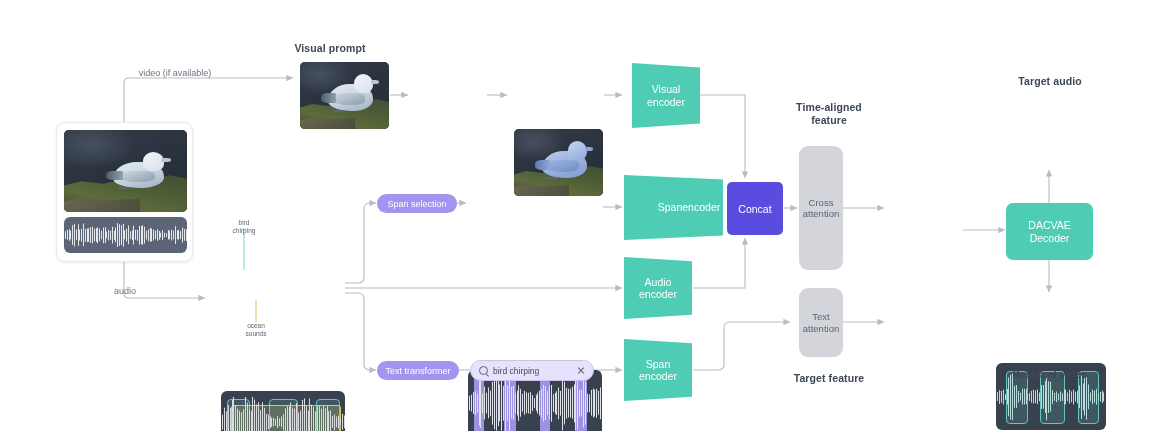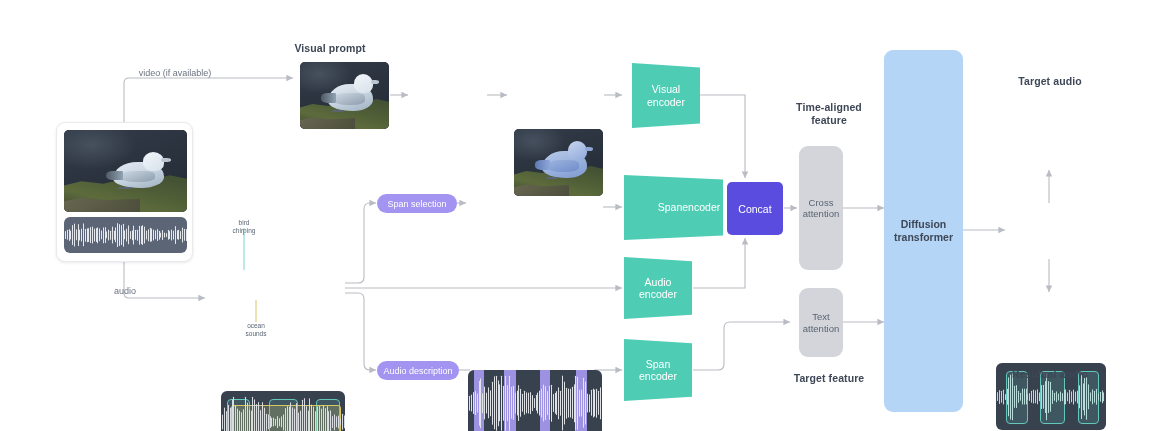--- a/index.html
+++ b/index.html
@@ -433,22 +433,27 @@
     </div>
   </div>
 
   <div class="encwrap" style="left:624px;top:257px;width:68px;height:62px;">
     <div class="node enc" style="width:68px;height:62px;flex-direction:column;">
       <span>Audio</span>
       <span>encoder</span>
     </div>
   </div>
 
-  <div class="abs node pill" style="left:377px;top:361px;width:82px;height:19px;">Audio description</div>
-
+  <div class="abs node pill" style="left:377px;top:361px;width:82px;height:19px;">Text transformer</div>
+
+  <div class="abs search" style="left:470px;top:360px;width:124px;height:21px;">
+    <span class="mag"></span>
+    <span class="txt" title="bird chirping">bird chirping</span>
+    <span class="xic"></span>
+  </div>
 
   <div class="encwrap" style="left:624px;top:339px;width:68px;height:62px;">
     <div class="node enc" style="width:68px;height:62px;flex-direction:column;">
       <span>Span</span>
       <span>encoder</span>
     </div>
   </div>
 
   <div class="abs lbl" style="left:770px;top:101px;width:118px;">
     <div>Time-aligned</div>
@@ -462,24 +467,20 @@
     <span>attention</span>
   </div>
 
   <div class="abs node attn" style="left:799px;top:288px;width:44px;height:69px;flex-direction:column;">
     <span>Text</span>
     <span>attention</span>
   </div>
 
   <div class="abs lbl" style="left:770px;top:372px;width:118px;">Target feature</div>
 
-  <div class="abs node dt" style="left:884px;top:50px;width:79px;height:362px;flex-direction:column;">
-    <span>Diffusion</span>
-    <span>transformer</span>
-  </div>
 
   <div class="abs lbl" style="left:988px;top:75px;width:124px;">Target audio</div>
 
   <div class="abs wavebox dark" id="wv-target" style="left:996px;top:101px;width:110px;height:67px;">
     <div class="sel-box" style="left:10px;top:8px;width:20px;height:51px;"></div>
     <div class="sel-box" style="left:44px;top:8px;width:23px;height:51px;"></div>
     <div class="sel-box" style="left:82px;top:8px;width:19px;height:51px;"></div>
   <div class="bar" style="left: 1px; width: 1.1px; height: 8.10725px; background: rgb(191, 228, 223); opacity: 0.95;"></div>
       <div class="bar" style="left: 2.9px; width: 1.1px; height: 13.7762px; background: rgb(191, 228, 223); opacity: 0.95;"></div>
       <div class="bar" style="left: 4.8px; width: 1.1px; height: 11.4671px; background: rgb(191, 228, 223); opacity: 0.95;"></div>
@@ -532,16 +533,20 @@
       <div class="bar" style="left: 94.1px; width: 1.1px; height: 8.38242px; background: rgb(191, 228, 223); opacity: 0.95;"></div>
       <div class="bar" style="left: 96px; width: 1.1px; height: 14.3757px; background: rgb(191, 228, 223); opacity: 0.95;"></div>
       <div class="bar" style="left: 97.9px; width: 1.1px; height: 11.6933px; background: rgb(191, 228, 223); opacity: 0.95;"></div>
       <div class="bar" style="left: 99.8px; width: 1.1px; height: 15.481px; background: rgb(191, 228, 223); opacity: 0.95;"></div>
       <div class="bar" style="left: 101.7px; width: 1.1px; height: 6.7652px; background: rgb(191, 228, 223); opacity: 0.95;"></div>
       <div class="bar" style="left: 103.6px; width: 1.1px; height: 9.50822px; background: rgb(191, 228, 223); opacity: 0.95;"></div>
       <div class="bar" style="left: 105.5px; width: 1.1px; height: 12.5755px; background: rgb(191, 228, 223); opacity: 0.95;"></div>
       <div class="bar" style="left: 107.4px; width: 1.1px; height: 8.46089px; background: rgb(191, 228, 223); opacity: 0.95;"></div>
     </div>
 
-
-  <div class="abs lbl" style="left:988px;top:368px;width:124px;">Residual audio</div>
+  <div class="abs node dac" style="left:1006px;top:203px;width:87px;height:57px;flex-direction:column;">
+    <span>DACVAE</span>
+    <span>Decoder</span>
+  </div>
+
+  <div class="abs lbl" style="left:988px;top:368px;width:124px;">Residual video</div>
 
 </div>
 
 </body></html>

